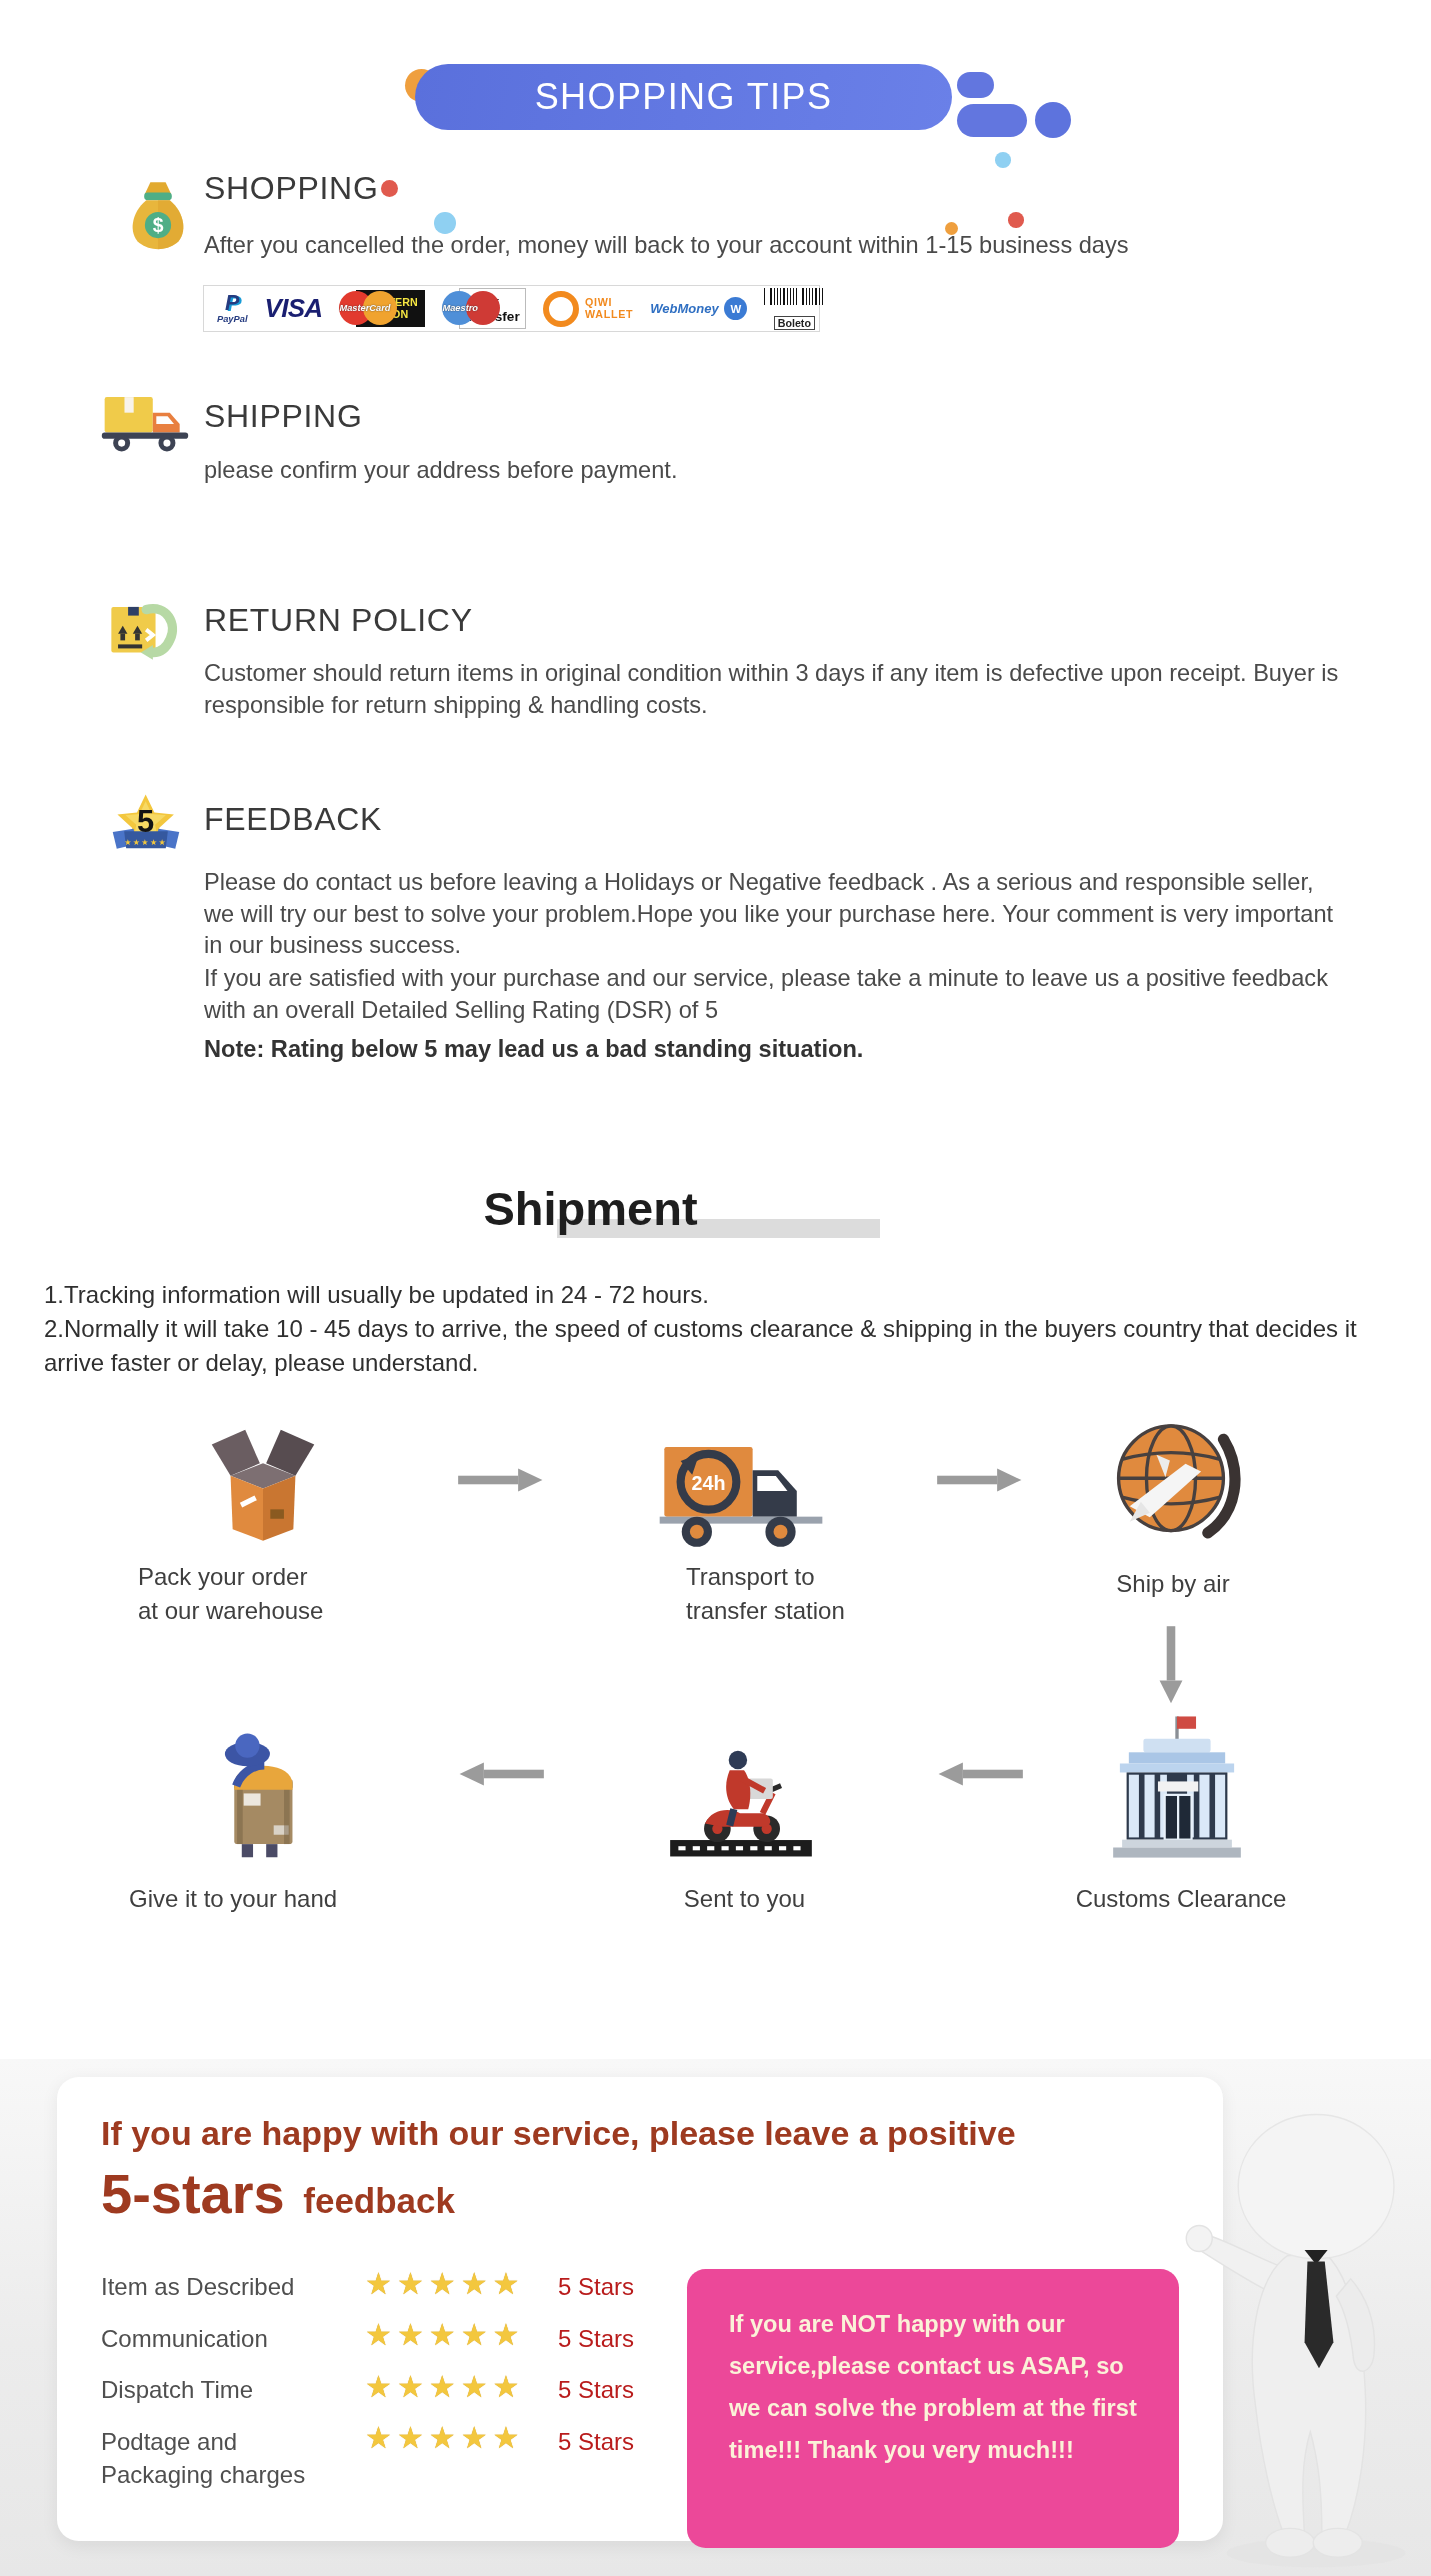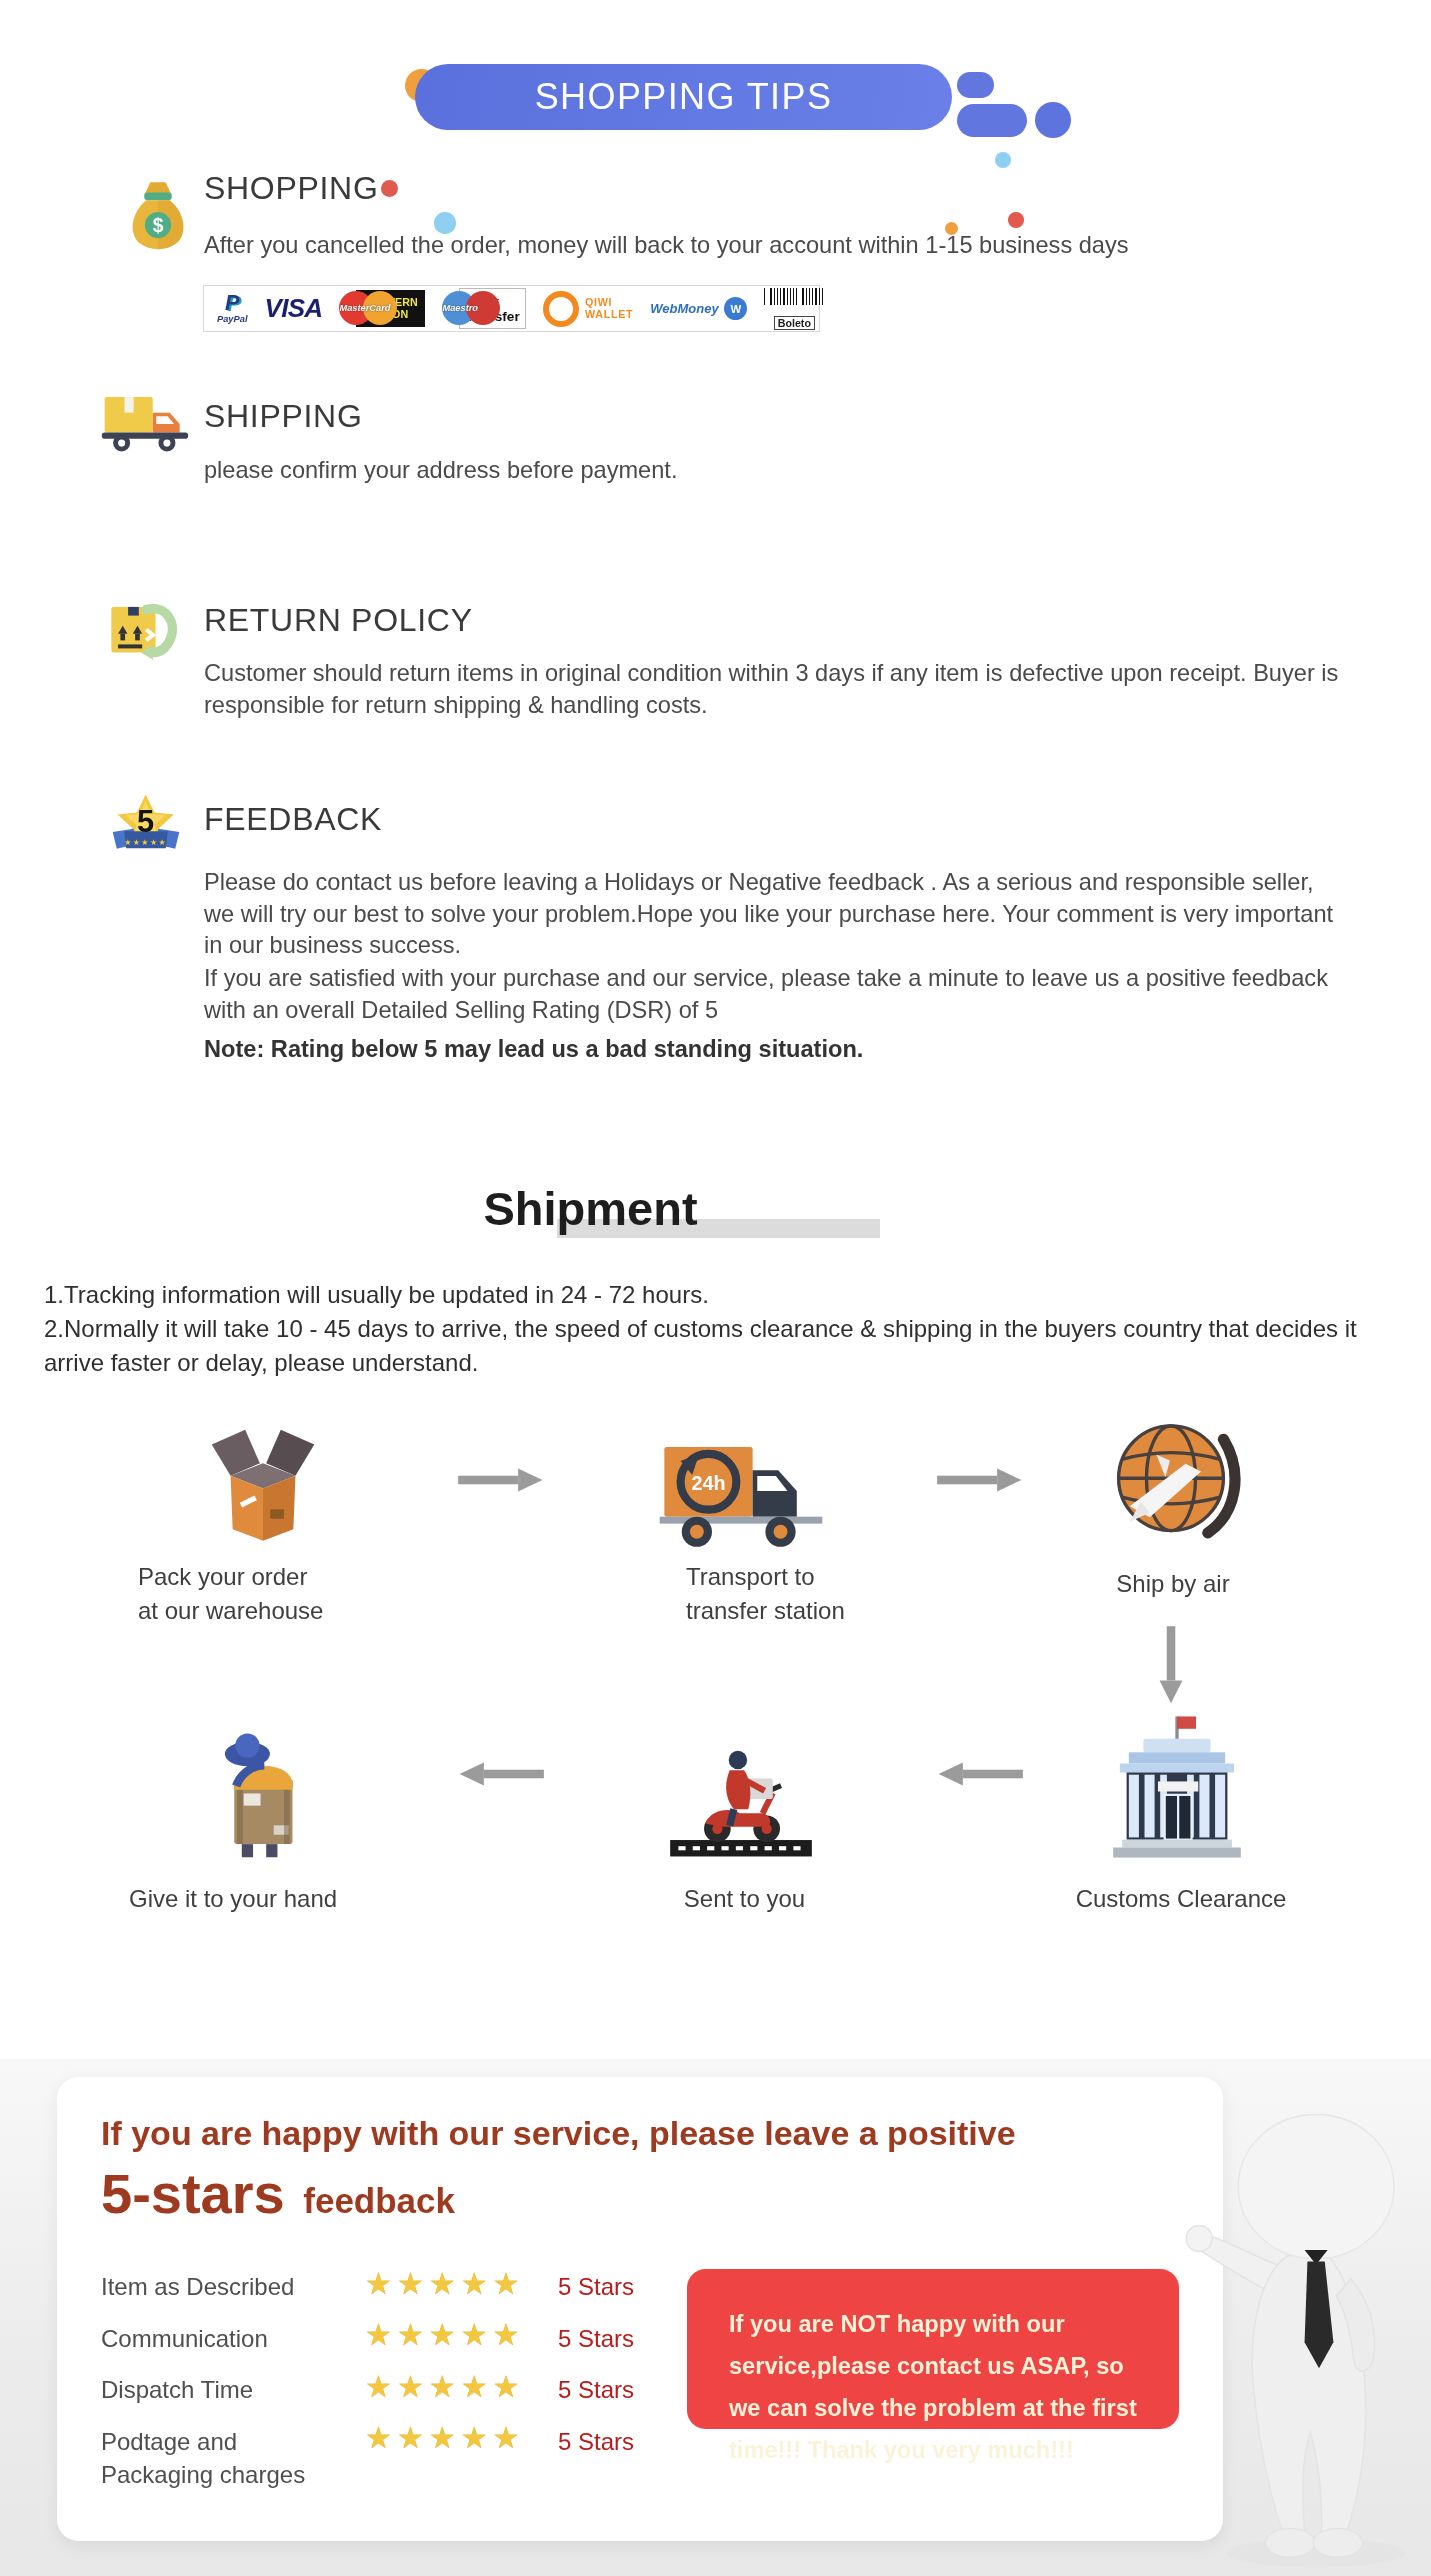--- a/index.html
+++ b/index.html
@@ -59,21 +59,21 @@
   .card{position:absolute;left:57px;top:2077px;width:1166px;height:464px;background:#fff;
         border-radius:21.5px;box-shadow:0 4.3px 17px rgba(0,0,0,0.07);}
   .card-title{position:absolute;left:44px;top:37px;font-size:34px;font-weight:bold;color:#9e3a20;}
   .card-title2{position:absolute;left:44px;top:84px;display:flex;align-items:baseline;gap:18.6px;color:#9e3a20;}
   .card-title2 .big{font-size:56px;font-weight:bold;}
   .card-title2 .small{font-size:35px;font-weight:bold;}
   .rate-label{position:absolute;left:44px;font-size:24px;color:#4f4f4f;}
   .rate-stars{position:absolute;left:308px;font-size:30px;letter-spacing:5px;color:#f3c73e;
               text-shadow:0 0 0.7px #c9992a;}
   .rate-value{position:absolute;left:501px;font-size:24px;color:#b91c1c;}
-  .warn-box{position:absolute;left:630px;top:192px;width:492px;height:160px;background:#ef4444;
+  .warn-box{position:absolute;left:630px;top:192px;width:492px;height:279px;background:#ec4899;
             border-radius:18.6px;box-sizing:border-box;padding:34px 29px 0 42px;}
   .warn-box p{margin:0;font-size:23.6px;line-height:42px;font-weight:bold;color:#fbf2d8;}
 </style>
 </head>
 <body>
 
 <div class="page">
 
   <div>
     <div class="dot" style="left:405px;top:69px;width:33px;height:33px;background:#ef9f3e;"></div>

